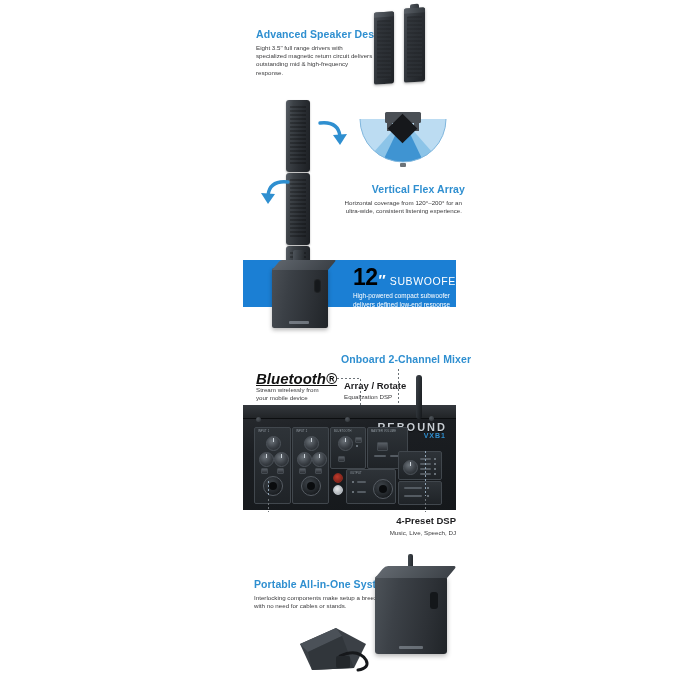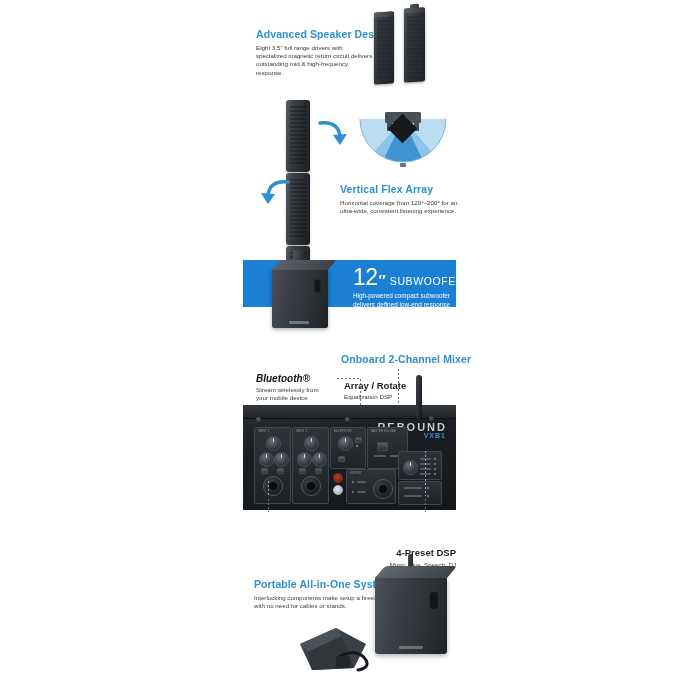--- a/index.html
+++ b/index.html
@@ -67,32 +67,32 @@
     content:"";position:absolute;left:4px;right:4px;top:6px;bottom:6px;
     background:repeating-linear-gradient(180deg,rgba(0,0,0,.25) 0 2px,transparent 2px 4px);
   }
 
   .flex-arrow{position:absolute;width:30px;height:30px;}
   #arrow-top{left:318px;top:24px;}
   #arrow-bottom{left:260px;top:83px;transform:scaleX(-1);}
 
   #fan-diagram{position:absolute;left:352px;top:16px;width:102px;height:68px;}
 
-  #flex-array-text{position:absolute;left:340px;top:88px;width:125px;}
+  #flex-array-text{position:absolute;left:340px;top:88px;width:125px;text-align:right;}
   #flex-array-text .body-txt{margin-top:4px;width:122px;}
 
   
   #sec-subwoofer{position:absolute;left:0;top:255px;width:698px;height:95px;}
   #sub-banner{
     position:absolute;left:243px;top:5px;width:213px;height:47px;background:#1b7fd4;
   }
   #sub-banner-text{position:absolute;left:110px;top:6px;width:100px;}
   #sub-size-row{display:flex;align-items:baseline;}
   #sub-size{
-    color:#fef9c3;font-size:23px;font-weight:400;line-height:23px;letter-spacing:-.5px;
+    color:#000000;font-size:23px;font-weight:700;line-height:23px;letter-spacing:-.5px;
   }
   #sub-inch{color:#ffffff;font-size:15px;font-weight:700;line-height:15px;margin-left:1px;}
   #sub-word{
     color:#ffffff;font-size:10.5px;font-weight:400;letter-spacing:.6px;margin-left:4px;
   }
   #sub-banner-text .body-txt-w{margin-top:3px;width:102px;}
 
   #sub-box{
     position:absolute;left:272px;top:13px;width:56px;height:60px;
     background:linear-gradient(100deg,#4a4f55 0%,#3b4046 30%,#2c3035 70%,#202428 100%);
@@ -115,33 +115,33 @@
     position:absolute;left:293px;top:-5px;width:11px;height:22px;border-radius:2px;
     background:linear-gradient(95deg,#4e545b,#24282c);
   }
 
   
   #sec-mixer{position:absolute;left:0;top:350px;width:698px;height:215px;}
   #mixer-title{position:absolute;left:341px;top:3px;}
 
   #cal-bluetooth{position:absolute;left:256px;top:23px;width:78px;}
   #bt-label{
-    color:#111;font-size:10px;font-weight:700;font-style:italic;line-height:11px;white-space:nowrap;
+    color:#111;font-size:15px;font-weight:700;font-style:italic;line-height:11px;white-space:nowrap;text-decoration:underline;
   }
   #cal-bluetooth .body-txt{margin-top:2px;width:76px;}
 
   #cal-center{position:absolute;left:344px;top:30px;width:90px;}
   #cal-center .h-dark{font-size:9.5px;}
   #cal-center .body-txt{margin-top:1px;}
 
   #cal-connect{position:absolute;left:256px;top:165px;width:80px;}
   #cal-connect .h-dark{font-size:9.5px;}
   #cal-connect .body-txt{margin-top:2px;width:78px;}
 
-  #cal-dsp{position:absolute;left:368px;top:165px;width:88px;text-align:right;margin-top:32px;}
+  #cal-dsp{position:absolute;left:368px;top:165px;width:88px;text-align:right;}
   #cal-dsp .h-dark{font-size:9.5px;}
   #cal-dsp .body-txt{margin-top:2px;}
 
   .dot-h{
     position:absolute;height:1px;
     background-image:radial-gradient(circle,#6d7378 .6px,transparent .7px);
     background-size:4px 1px;background-repeat:repeat-x;
   }
   .dot-v{
     position:absolute;width:1px;

